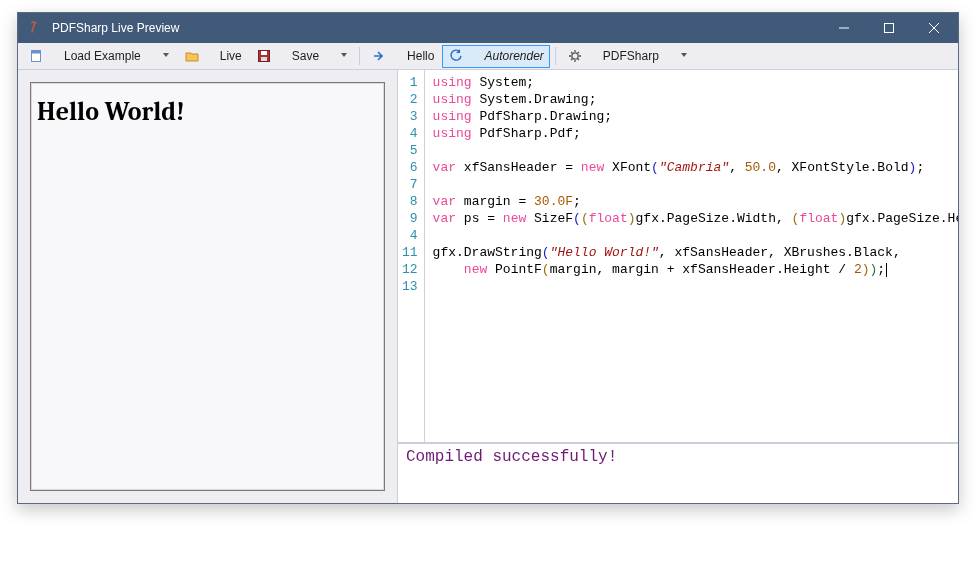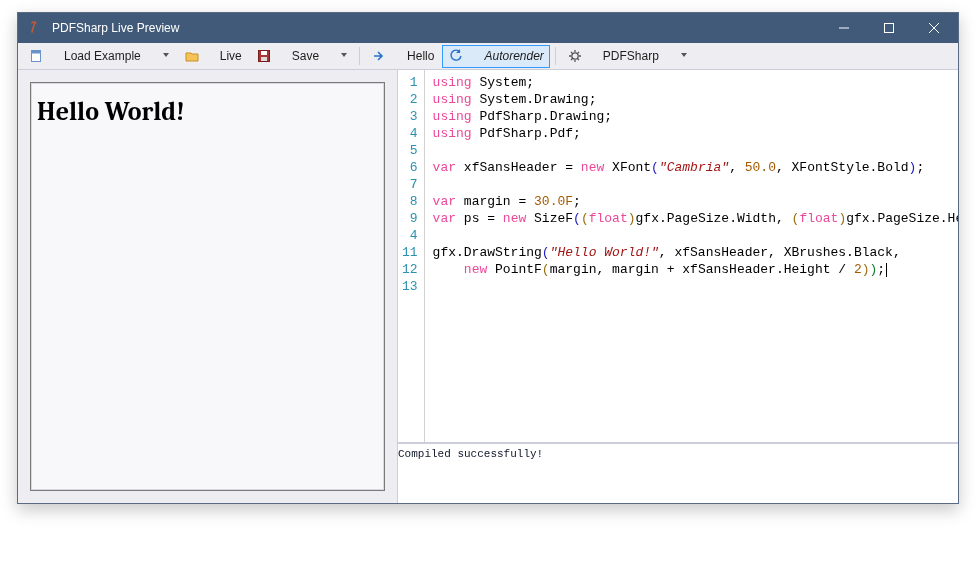--- a/index.html
+++ b/index.html
@@ -163,24 +163,24 @@
     display: inline-block;
     width: 1px; height: 14px;
     background: #000;
     vertical-align: middle;
     margin-left: 1px;
   }
   .status-pane {
     height: 60px;
     background: #fff;
     border-top: 1px solid #cccedb;
-    padding: 4px 0;
+    padding: 4px 8px;
     font-family: Consolas, "Courier New", monospace;
-    font-size: 11px;
-    color: #0f172a;
+    font-size: 16px;
+    color: #701a75;
     flex: 0 0 auto;
   }
 </style>
 </head>
 <body>
 
 <div class="window">
 
   <div class="titlebar">
     <span class="app-icon">

